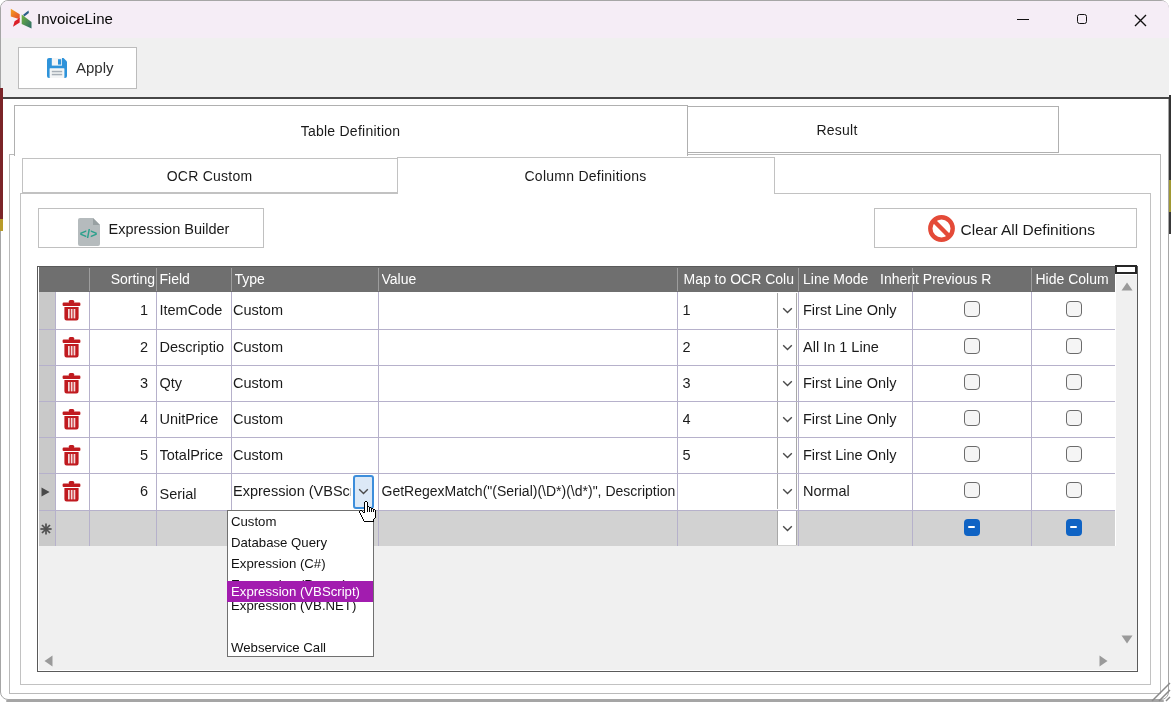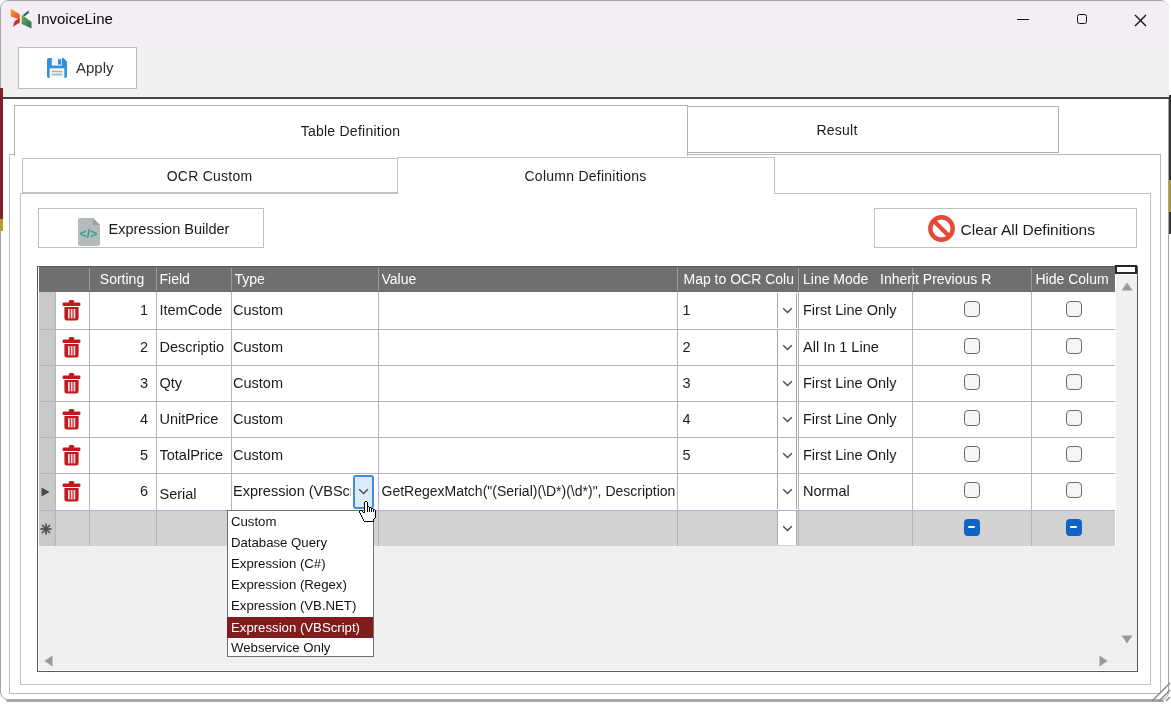--- a/index.html
+++ b/index.html
@@ -79,21 +79,21 @@
 <div class="a" style="left:37px;top:266px;width:1101px;height:405.5px;background:#fff;border:1.5px solid #5a5a5a;box-sizing:border-box"></div>
 <div class="a" style="left:38.5px;top:267px;width:1076px;height:25px;background:#6f6f6f"></div>
 <div class="a" style="left:89px;top:268px;width:1px;height:23px;background:#9d9d9d"></div>
 <div class="a" style="left:155.5px;top:268px;width:1px;height:23px;background:#9d9d9d"></div>
 <div class="a" style="left:230.5px;top:268px;width:1px;height:23px;background:#9d9d9d"></div>
 <div class="a" style="left:377.5px;top:268px;width:1px;height:23px;background:#9d9d9d"></div>
 <div class="a" style="left:677px;top:268px;width:1px;height:23px;background:#9d9d9d"></div>
 <div class="a" style="left:798px;top:268px;width:1px;height:23px;background:#9d9d9d"></div>
 <div class="a" style="left:911.5px;top:268px;width:1px;height:23px;background:#9d9d9d"></div>
 <div class="a" style="left:1030.5px;top:268px;width:1px;height:23px;background:#9d9d9d"></div>
-<div class="hdr" style="left:89px;top:267px;width:66px;text-align:center">Sorting</div>
+<div class="hdr" style="left:89px;top:267px;width:66px;text-align:right">Sorting</div>
 <div class="hdr" style="left:159.5px;top:267px">Field</div>
 <div class="hdr" style="left:234.5px;top:267px">Type</div>
 <div class="hdr" style="left:381.5px;top:267px">Value</div>
 <div class="hdr" style="left:683.5px;top:267px">Map to OCR Colu</div>
 <div class="hdr" style="left:803px;top:267px">Line Mode</div>
 <div class="hdr" style="left:880px;top:267px">Inherit Previous R</div>
 <div class="hdr" style="left:1035.5px;top:267px">Hide Colum</div>
 <div class="a" style="left:38.5px;top:292px;width:16.5px;height:253.5px;background:#c9c9c9"></div>
 <div class="a" style="left:55px;top:510px;width:1059.5px;height:35.5px;background:#d2d2d2"></div>
 <div class="a" style="left:38.5px;top:329px;width:1076px;height:1px;background:#b6b1cb"></div>
@@ -278,22 +278,22 @@
     <svg width="11" height="7" viewBox="0 0 11 7">
       <path d="M1.2 1.2 L5.5 5.5 L9.8 1.2" stroke="#4a4a4a" stroke-width="1.4" fill="none"></path>
     </svg>
   </div>
 <div class="a" style="left:226.5px;top:509.5px;width:147px;height:147.5px;background:#fff;border:1px solid #707070;box-sizing:border-box"></div>
 <div class="ddi" style="top:510.5px">Custom</div>
 <div class="ddi" style="top:531.5px">Database Query</div>
 <div class="ddi" style="top:552.5px">Expression (C#)</div>
 <div class="ddi" style="top:573.5px">Expression (Regex)</div>
 <div class="ddi" style="top:594.5px">Expression (VB.NET)</div>
-<div class="ddi" style="top:617px;background:#7f1d1d;color:#fff">Expression (VBScript)</div>
-<div class="ddi" style="top:636.5px">Webservice Only</div>
+<div class="ddi" style="top:581px;background:#a21caf;color:#fff">Expression (VBScript)</div>
+<div class="ddi" style="top:636.5px">Webservice Call</div>
 <div class="a" style="left:359px;top:501px;width:18px;height:21px"><svg width="18" height="21" viewBox="0 0 18 21" shape-rendering="crispEdges">
       <g fill="#fff">
         <rect x="6" y="1" width="2" height="1"></rect>
         <rect x="6" y="2" width="2" height="1"></rect>
         <rect x="6" y="3" width="2" height="1"></rect>
         <rect x="6" y="4" width="2" height="1"></rect>
         <rect x="6" y="5" width="2" height="1"></rect>
         <rect x="6" y="6" width="2" height="1"></rect>
         <rect x="9" y="6" width="1" height="1"></rect>
         <rect x="6" y="7" width="2" height="1"></rect>

